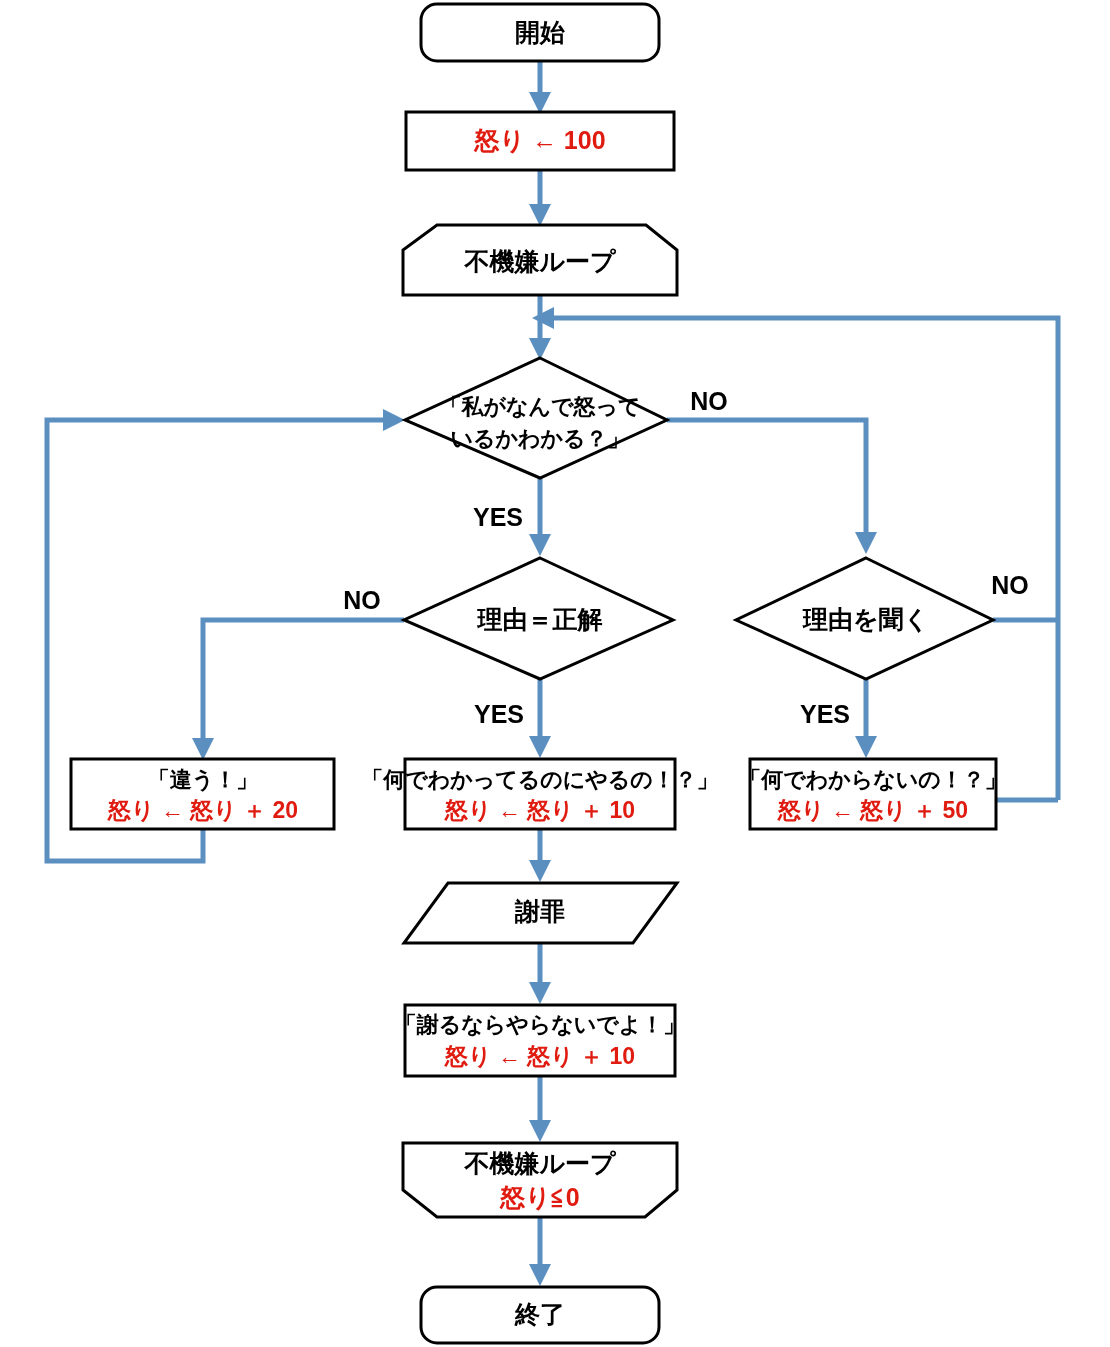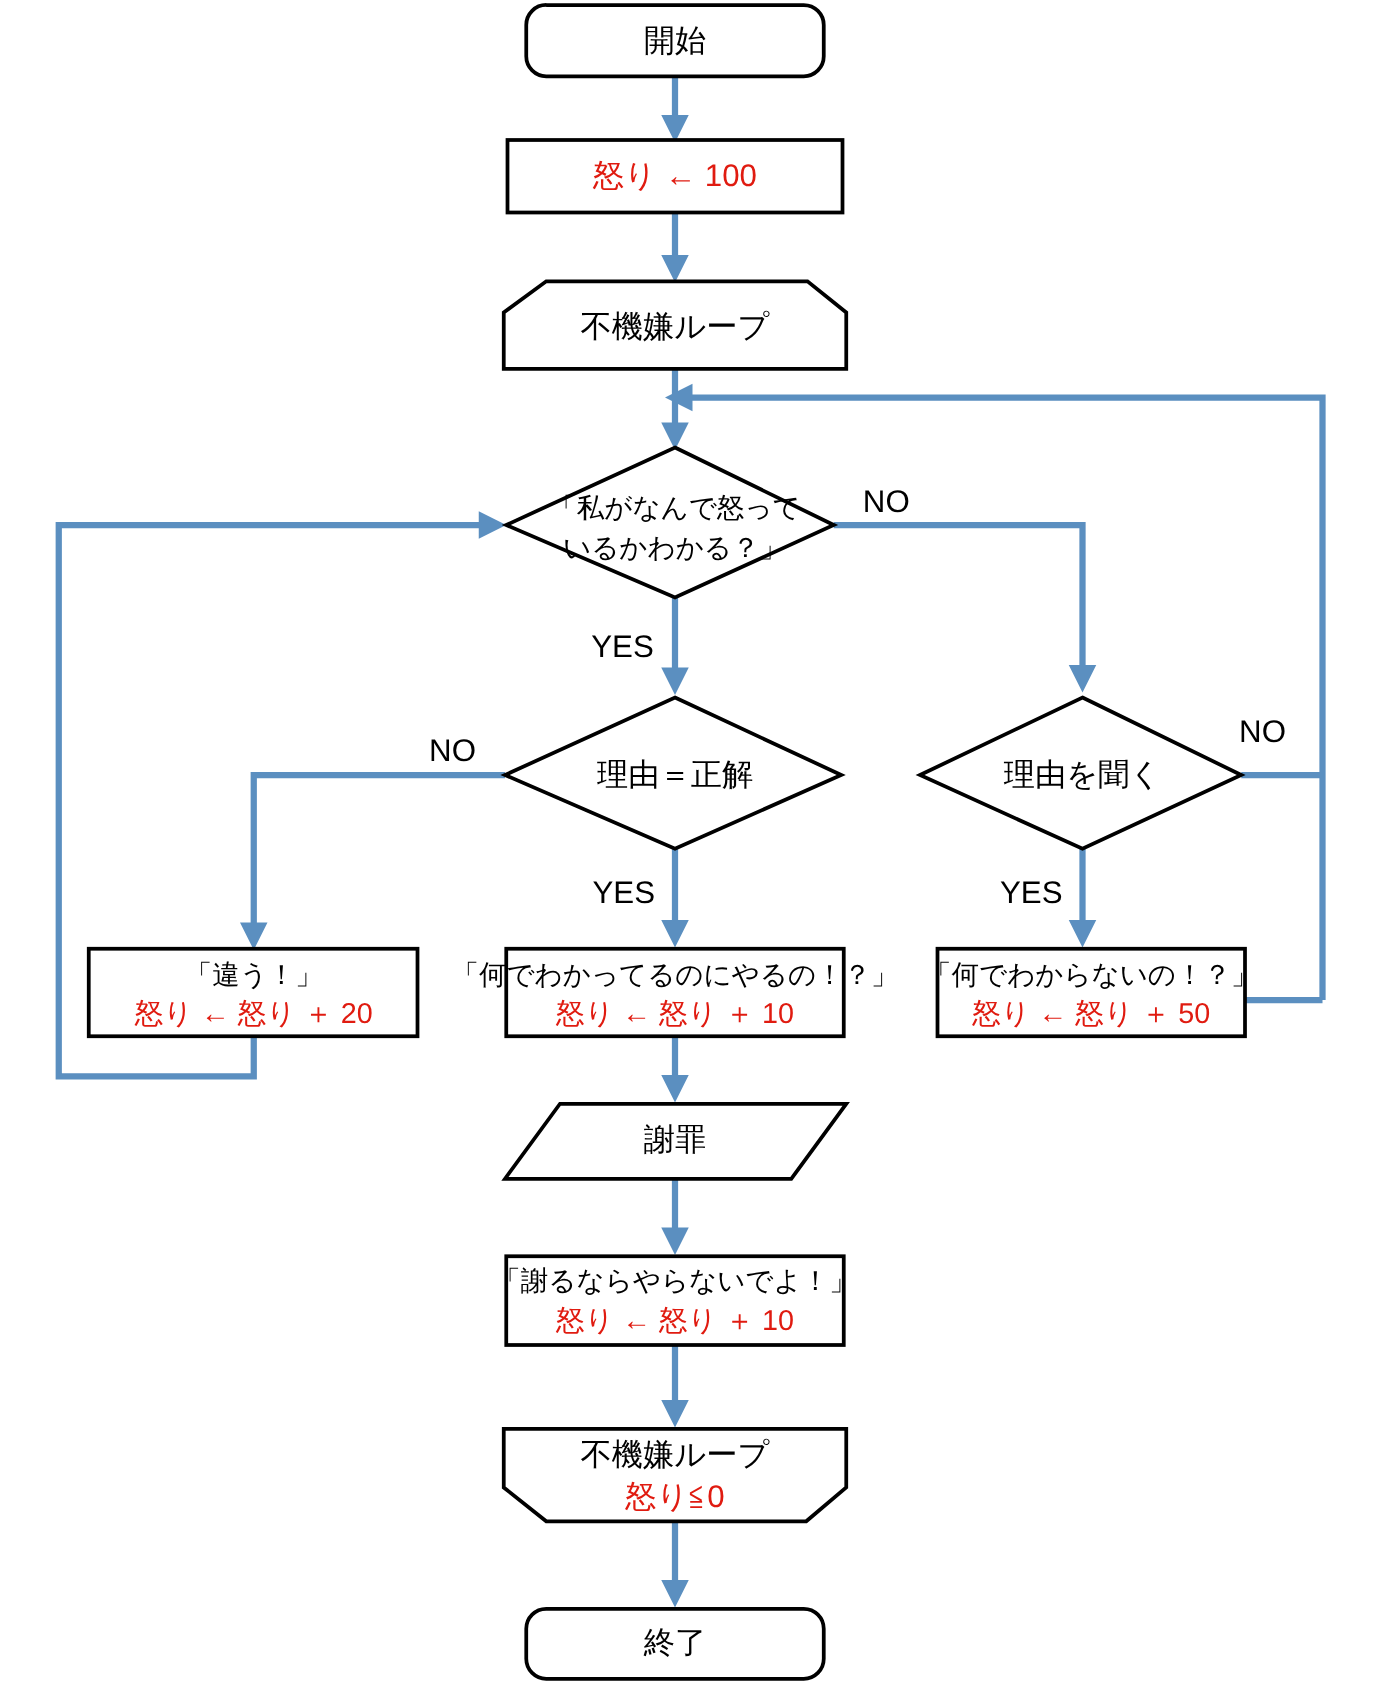--- a/index.html
+++ b/index.html
@@ -10,20 +10,21 @@
   body {
     width: 1110px;
     height: 1347px;
     font-family: "Liberation Sans", sans-serif;
     overflow: hidden;
   }
   #flowchart-root {
     position: relative;
     width: 1110px;
     height: 1347px;
+    font-weight: bold;
   }
   svg.chart-svg {
     position: absolute;
     top: 0;
     left: 0;
     width: 1110px;
     height: 1347px;
   }
   .shape-outline {
     fill: #ffffff;

